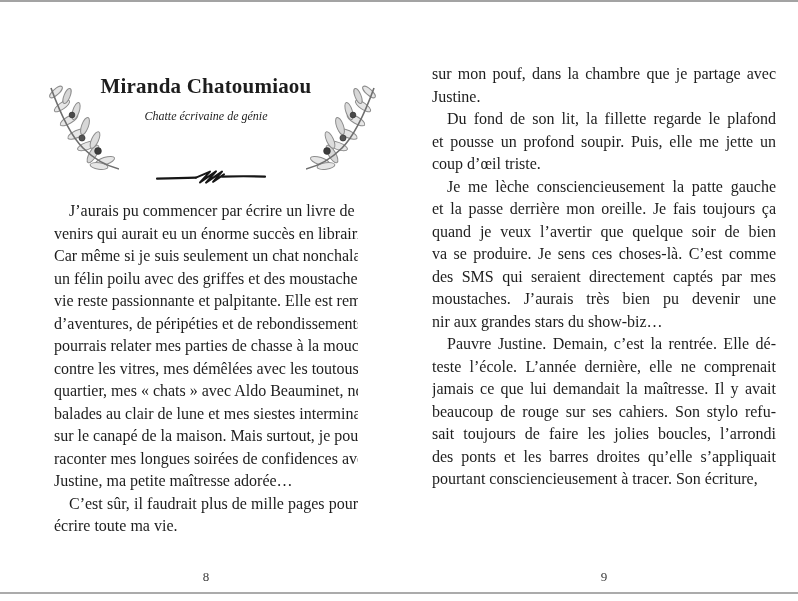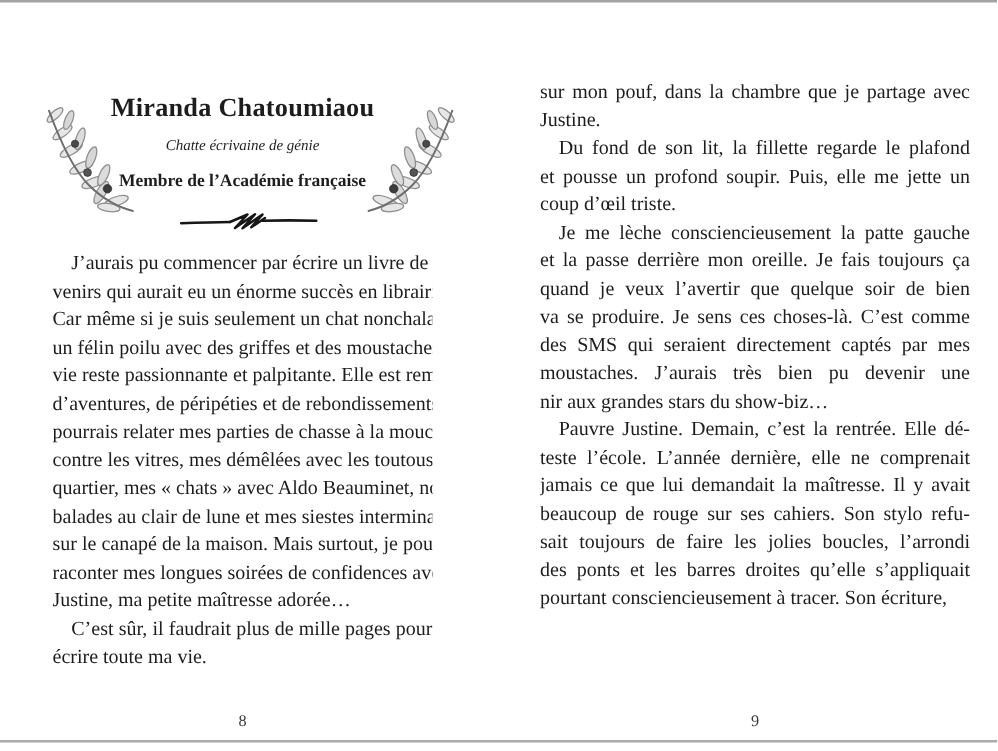--- a/index.html
+++ b/index.html
@@ -9,21 +9,21 @@
     background:#ffffff;
     overflow:hidden;
     font-family:"Liberation Serif", serif;
     color:#1d1d1d;
   }
   .edge{position:absolute;left:0;width:798px;background:#a3a3a3;}
   .edge.top{top:0;height:2px;}
   .edge.bottom{top:592px;height:2px;background:#ababab;}
 
   .page{position:absolute;top:0;height:601px;}
-  .left-page{left:0;width:399px;}
+  .left-page{left:12px;width:399px;}
   .right-page{left:399px;width:399px;}
 
   
   .header{position:absolute;left:42px;top:74px;width:304px;text-align:center;}
   .title{font-size:21px;font-weight:bold;letter-spacing:.2px;line-height:24px;}
   .subtitle{font-size:12px;font-style:italic;margin-top:9px;line-height:18px;}
   .affiliation{font-size:14px;font-weight:bold;margin-top:13px;line-height:16px;}
 
   .branch{position:absolute;width:76px;height:90px;}
   .branch-left{left:31px;top:84px;}
@@ -106,21 +106,20 @@
           <circle cx="55" cy="67" r="3.4"></circle>
           <circle cx="39" cy="54" r="3.1" fill="#555555"></circle>
           <circle cx="29" cy="31" r="2.9" fill="#4a4a4a"></circle>
         </g>
       </svg>
     </div>
 
     <div class="header">
       <div class="title">Miranda Chatoumiaou</div>
       <div class="subtitle">Chatte écrivaine de génie</div>
-      <div class="affiliation">Membre de l’Académie française</div>
     </div>
 
     <div class="divider">
       <svg viewBox="0 0 112 18" aria-hidden="true">
         <path d="M2,10.6 C14,10.2 27,9.8 41,9.6" fill="none" stroke="#161616" stroke-width="2.1" stroke-linecap="round"></path>
         <path d="M41,9.6 L55,3.6 L45,14.4 L61,3.4 L51,14.6 L67,3.6 L58,13.8 L69,6.4" fill="none" stroke="#161616" stroke-width="2" stroke-linejoin="round" stroke-linecap="round"></path>
         <path d="M67,8.6 C81,8.2 96,8.2 110,8.6" fill="none" stroke="#161616" stroke-width="2.1" stroke-linecap="round"></path>
       </svg>
     </div>
 

